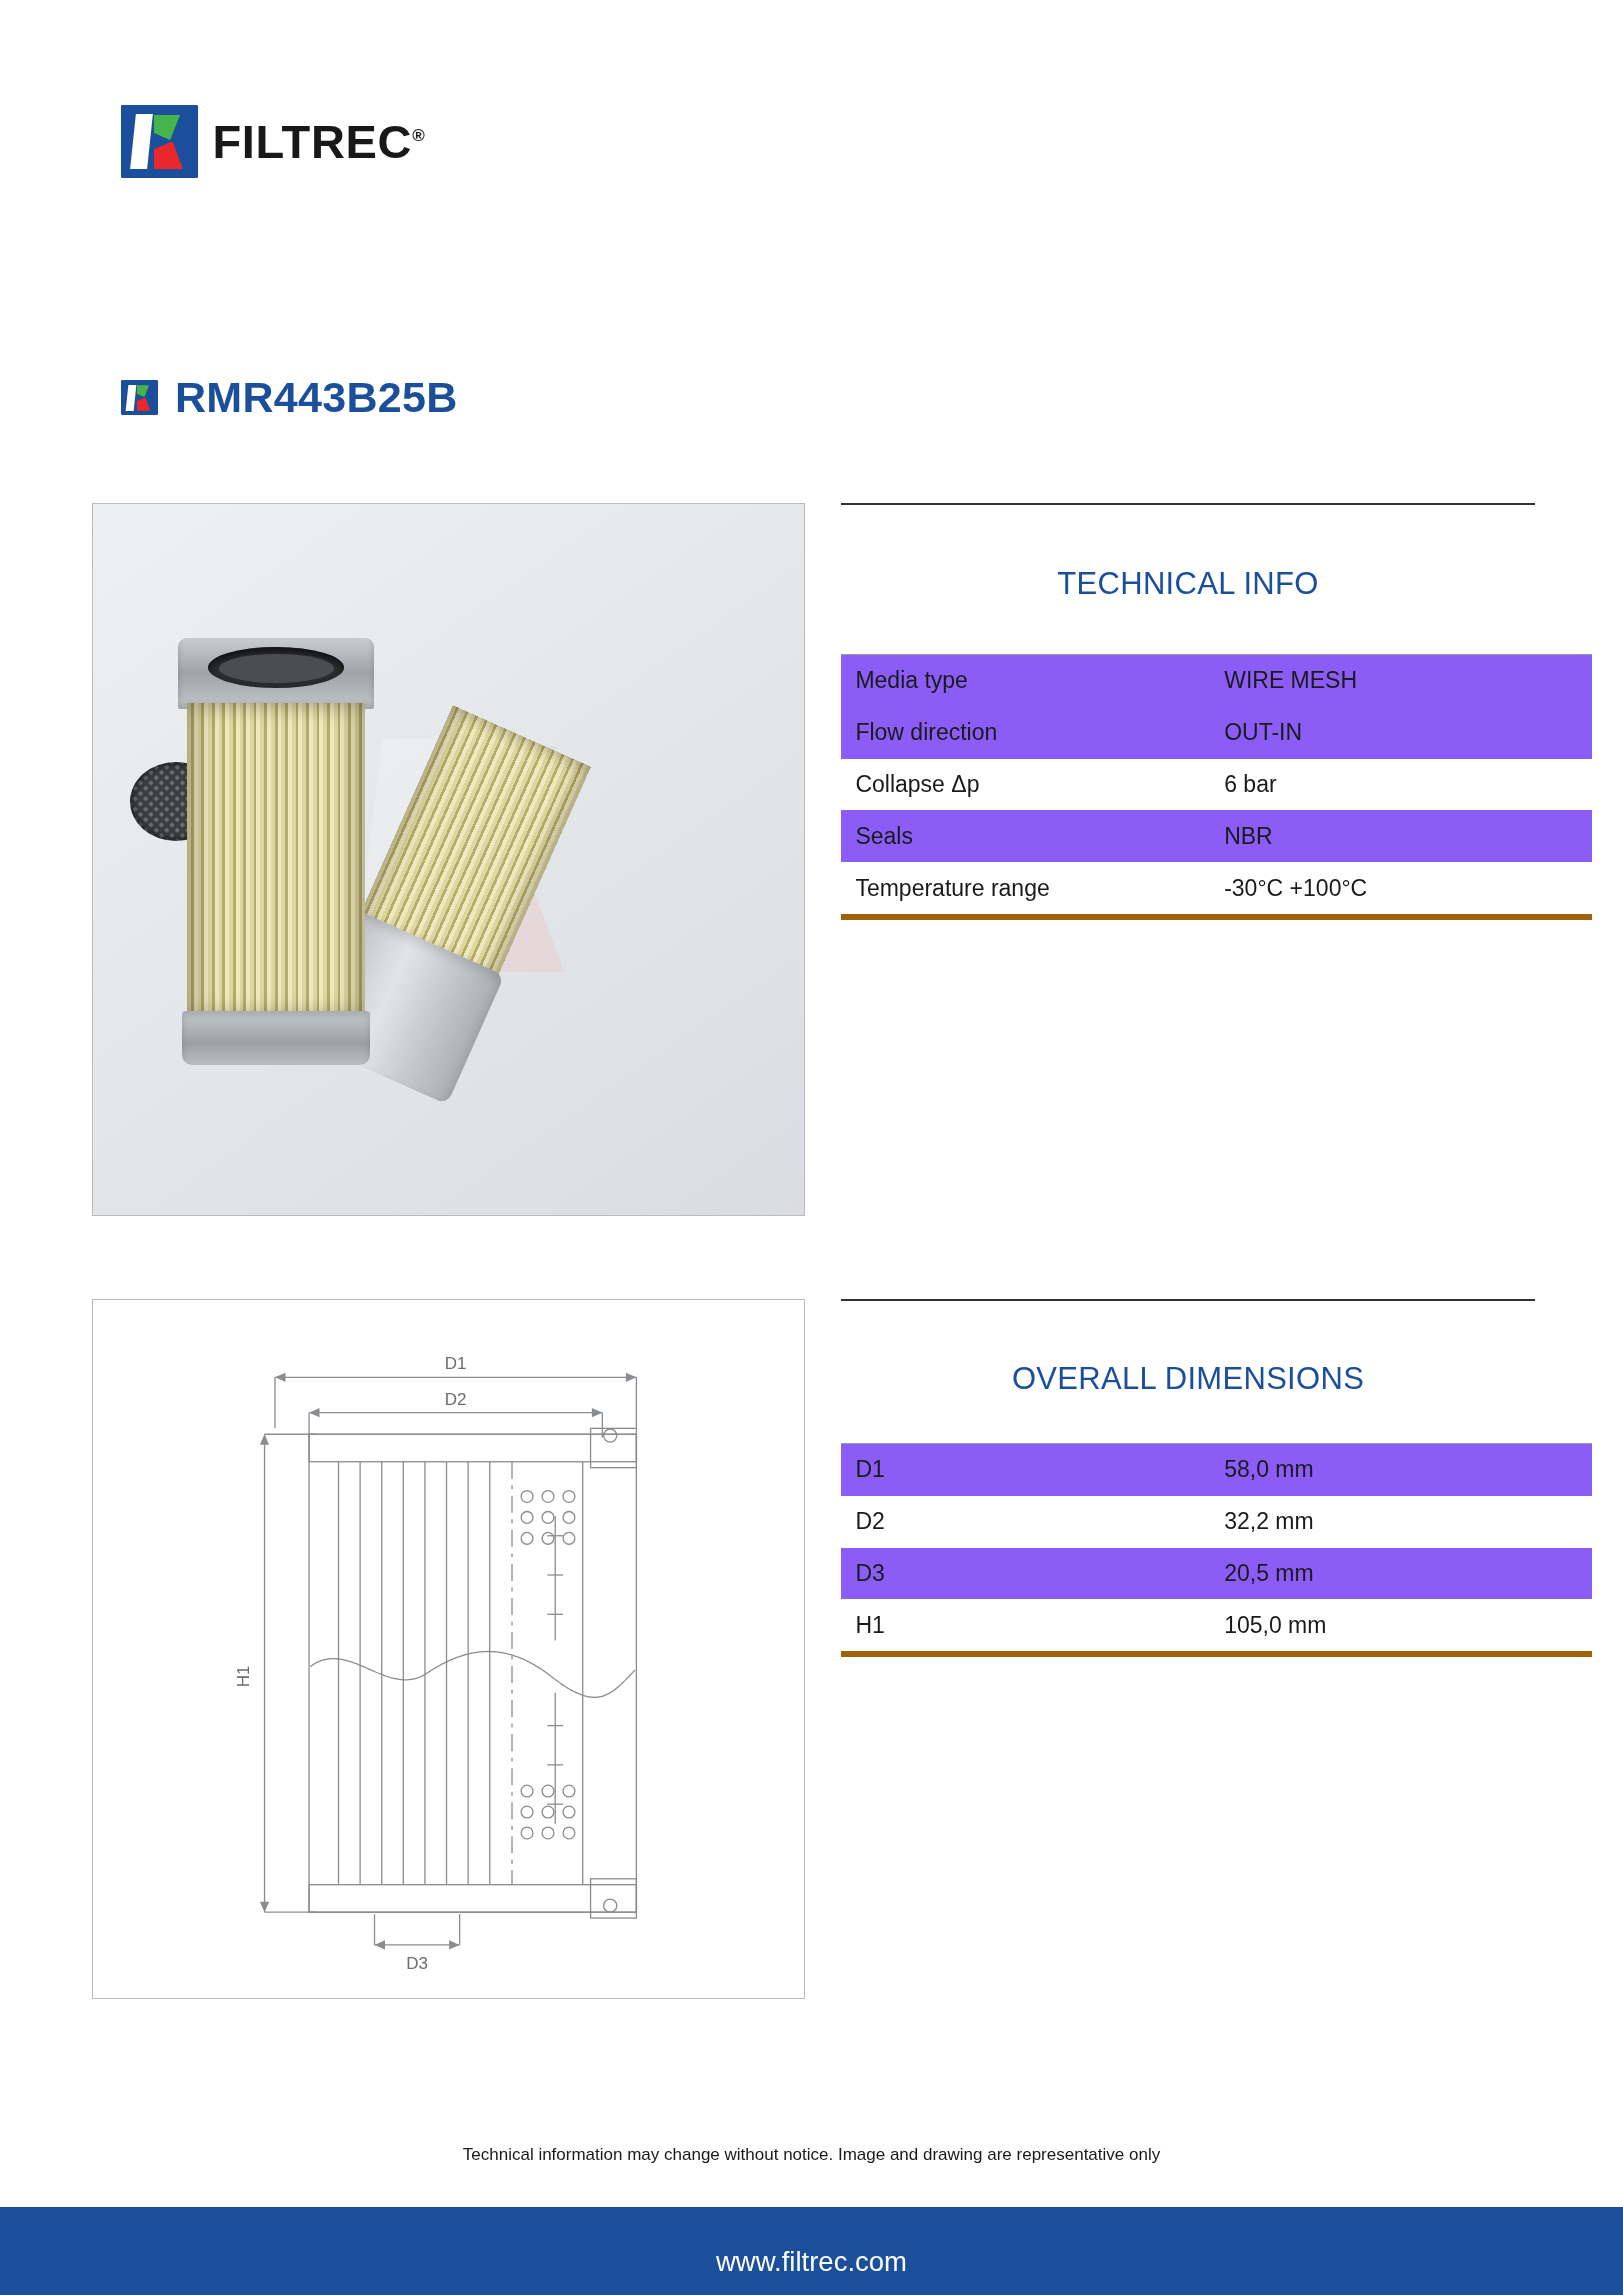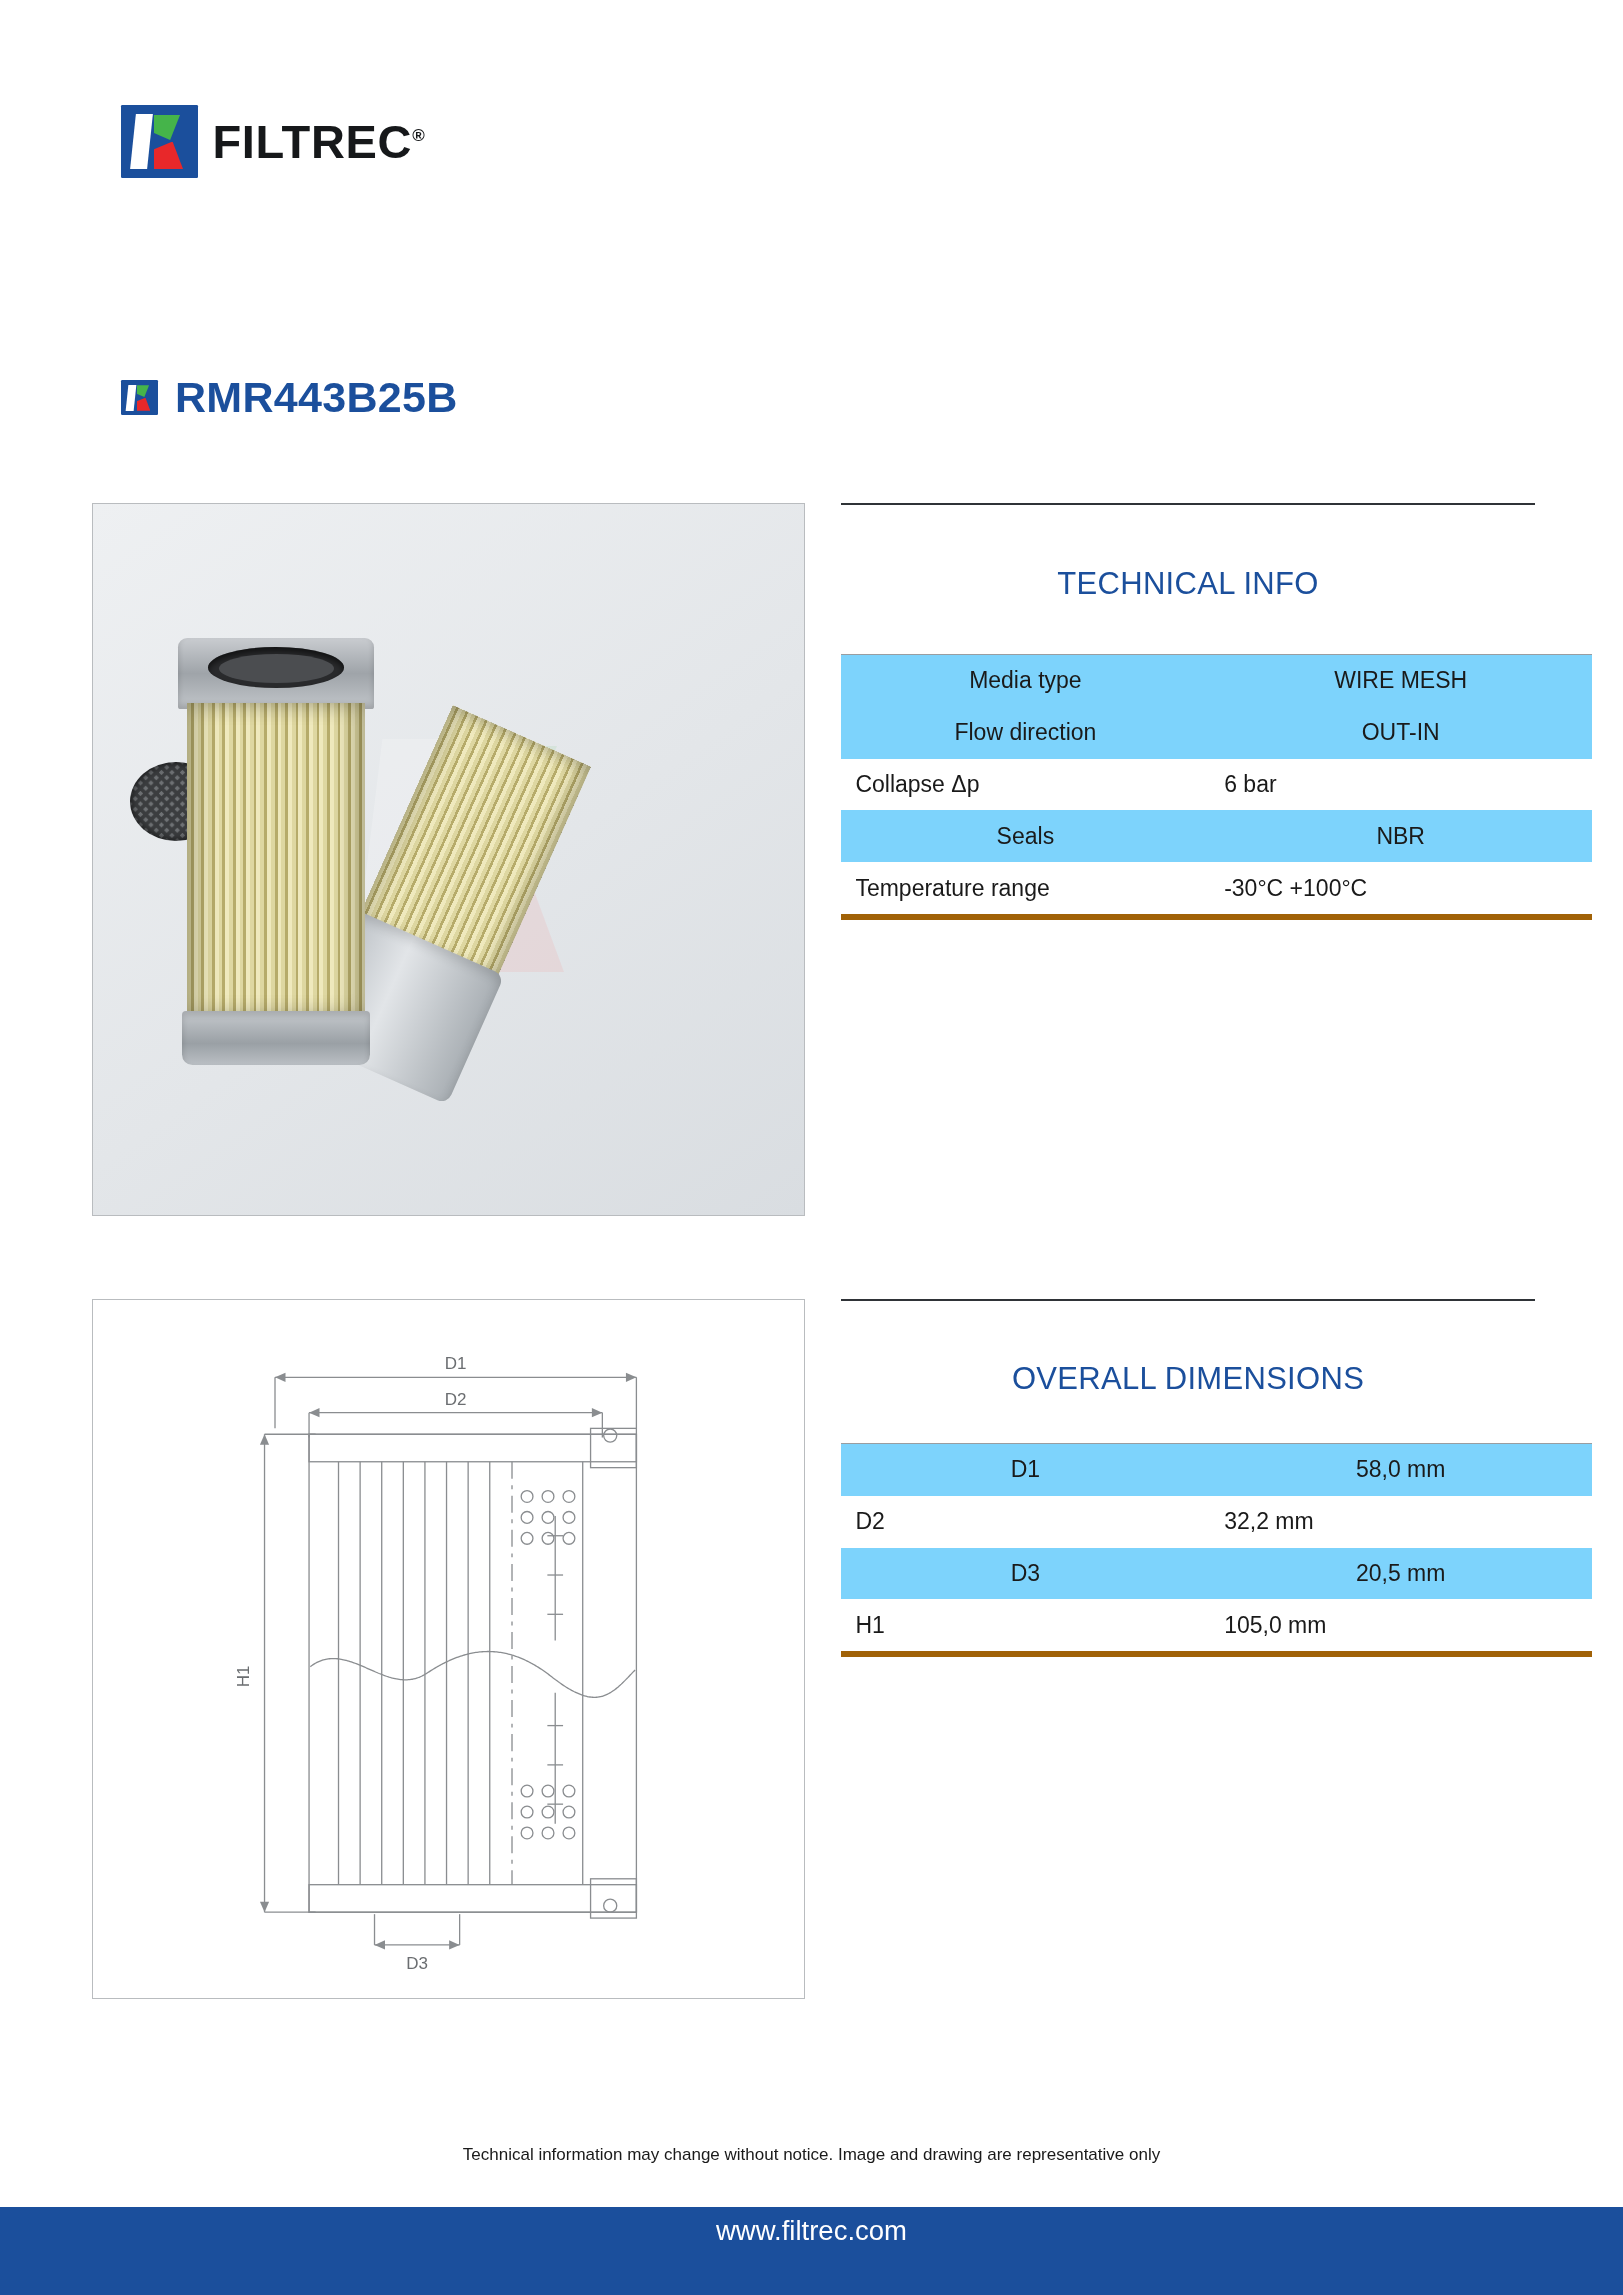--- a/index.html
+++ b/index.html
@@ -365,21 +365,21 @@
     width: 694px;
     table-layout: fixed;
   }
   table.info td {
     font-size: 23px;
     color: #1a1a1a;
     padding: 12.4px 14.4px;
     border: none;
     vertical-align: middle;
   }
-  table.info tr.shaded td { background: #7dd3fc; text-align: center; }
+  table.info tr.shaded td { background: #8b5cf6; }
   table.info td.k { width: 340px; }
   table.info td.v { width: 353px; }
   table.info tr.first td { border-top: 1.3px solid #9a9da0; }
   table.info tr.last td { border-bottom: 6px solid #a16207; }
 
   
   .foot-note {
     position: absolute;
     top: 2145px;
     left: 0;
@@ -393,21 +393,21 @@
     left: 0;
     top: 2207px;
     width: 1623px;
     height: 89px;
     background: #1b4f9c;
   }
   .foot-bar .url {
     position: absolute;
     width: 1623px;
     text-align: center;
-    top: 8px;
+    top: 39px;
     font-size: 27.5px;
     color: #ffffff;
   }
 </style>
 </head>
 <body>
 
 <div class="page">
 
   <div class="header">

